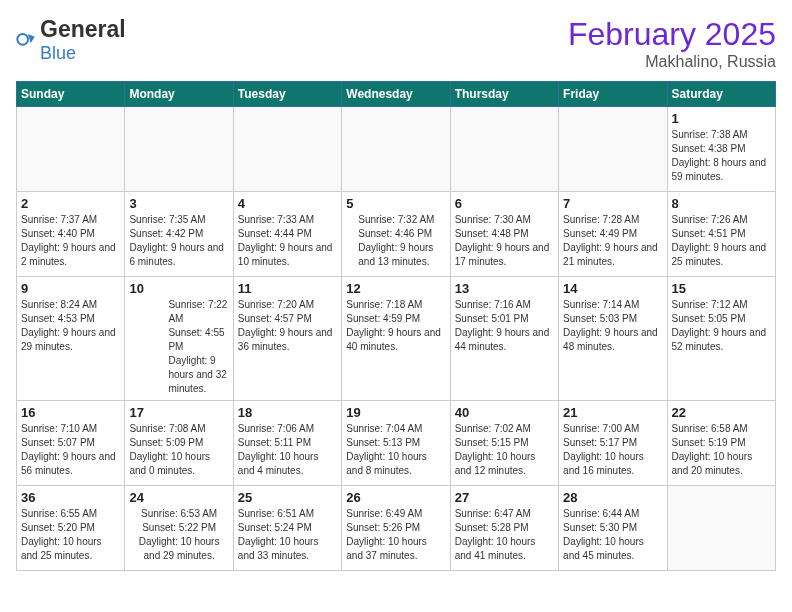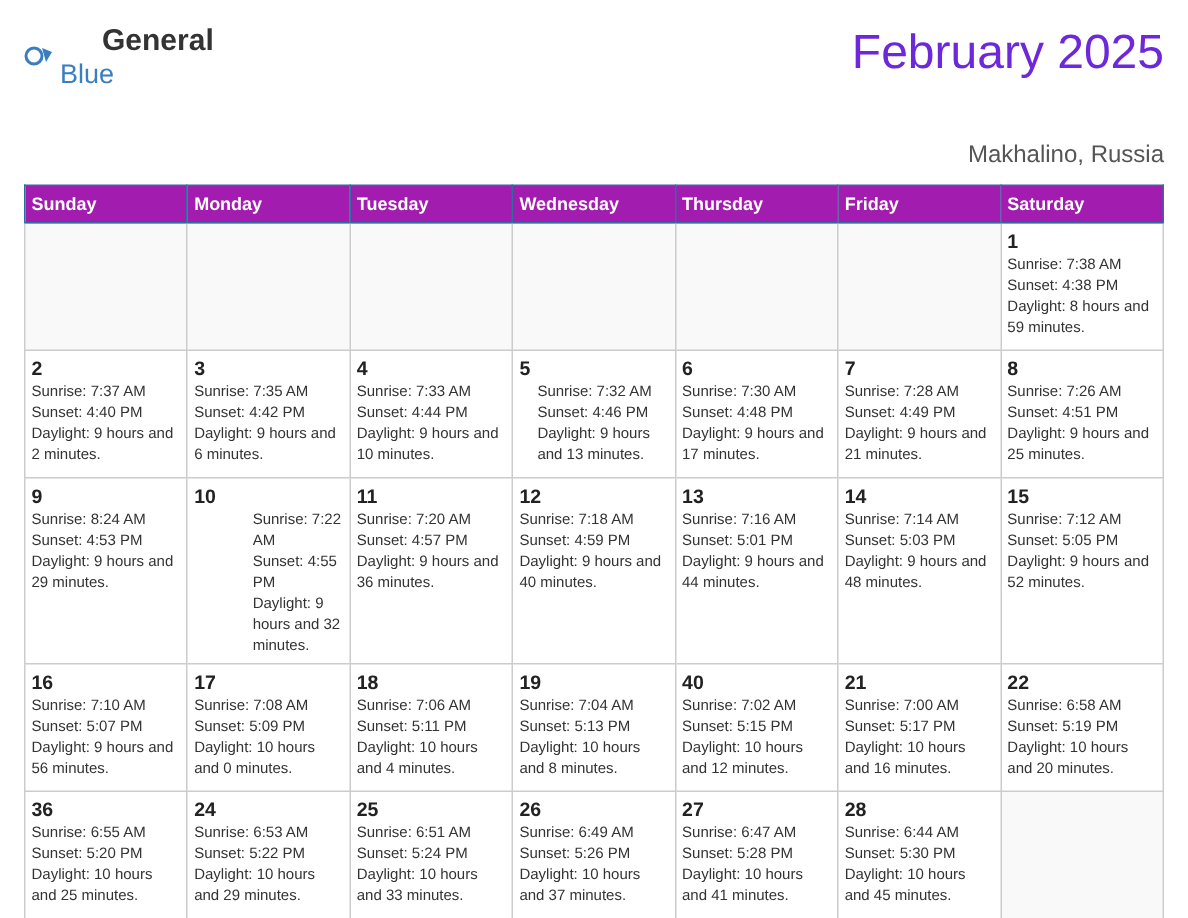--- a/index.html
+++ b/index.html
@@ -29,29 +29,28 @@
       text-align: right;
     }
     .month-title {
       font-size: 32px;
       color: #6d28d9;
       font-weight: normal;
     }
     .location-title {
       font-size: 16px;
       color: #555;
-      margin-top: 42px;
     }
     table {
       width: 100%;
       border-collapse: collapse;
       table-layout: fixed;
     }
     th {
-      background-color: #a21caf;
+      background-color: #0f766e;
       color: #fff;
       font-size: 12px;
       font-weight: bold;
       padding: 5px 4px;
       text-align: left;
       border: 1px solid #2d6da0;
     }
     td {
       vertical-align: top;
       border: 1px solid #ccc;
@@ -80,21 +79,21 @@
 </head>
 <body>
 
 <div class="header">
   <div class="logo">
     <svg class="logo-icon" viewBox="0 0 30 30" xmlns="http://www.w3.org/2000/svg">
       <circle cx="10" cy="14" r="8" fill="none" stroke="#3a7ebf" stroke-width="3"></circle>
       <polygon points="18,6 28,10 22,20" fill="#3a7ebf"></polygon>
     </svg>
     <div>
-      <span style="font-size:20px;font-weight:bold;color:#333;margin-left:28px;">General</span><br>
+      <span style="font-size:23px;font-weight:bold;color:#333;">General</span><br>
       <span style="font-size:18px;font-weight:normal;color:#3a7ebf;">Blue</span>
     </div>
   </div>
   <div class="title-block">
     <div class="month-title">February 2025</div>
     <div class="location-title">Makhalino, Russia</div>
   </div>
 </div>
 
 <table>
@@ -258,21 +257,21 @@
       </tr>
       <tr>
         <td>
           <span class="day-number">36</span>
           <div class="day-info" style="white-space: pre-line;">Sunrise: 6:55 AM
 Sunset: 5:20 PM
 Daylight: 10 hours and 25 minutes.</div>
         </td>
         <td>
           <span class="day-number">24</span>
-          <div class="day-info" style="white-space: pre-line;">Sunrise: 6:53 AM
+          <div class="day-info" style="white-space: pre-line; text-align: center;">Sunrise: 6:53 AM
 Sunset: 5:22 PM
 Daylight: 10 hours and 29 minutes.</div>
         </td>
         <td>
           <span class="day-number">25</span>
           <div class="day-info" style="white-space: pre-line;">Sunrise: 6:51 AM
 Sunset: 5:24 PM
 Daylight: 10 hours and 33 minutes.</div>
         </td>
         <td>

